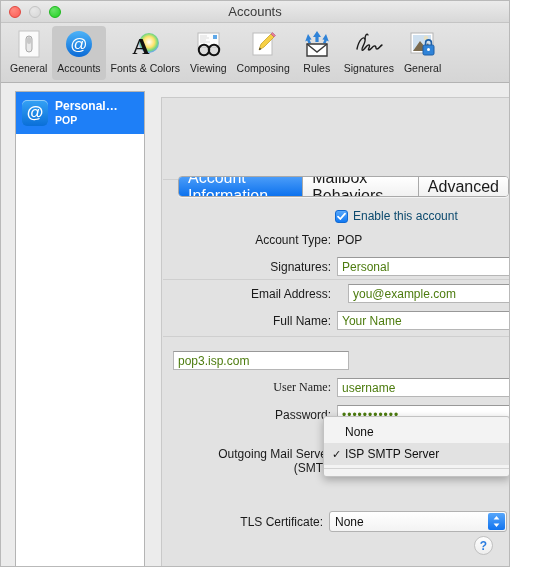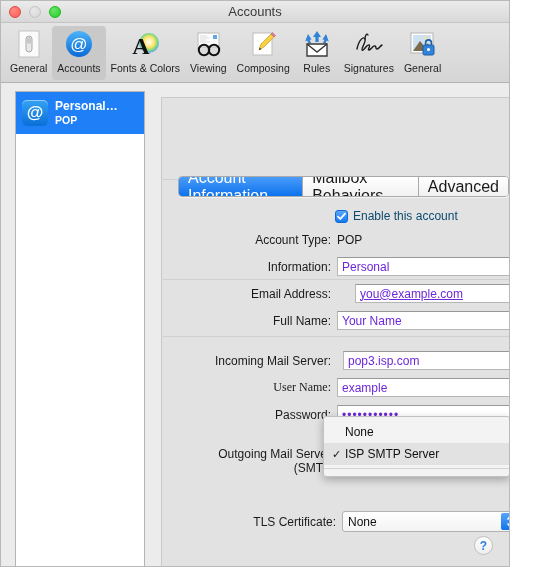--- a/index.html
+++ b/index.html
@@ -107,21 +107,21 @@
     background: linear-gradient(to bottom, #4a9cf8 0%, #0d72ee 100%);
     color: #ffffff;
   }
 
   
   .row { position: absolute; display: flex; align-items: center; }
   .lbl { font-size: 12px; color: #1a1a1a; text-align: right; padding-left: 32px; }
   .txtfield {
     height: 19px; background: #ffffff;
     border: 1px solid #b6b6b6; border-top-color: #989898;
-    font-size: 12px; color: #6d28d9;
+    font-size: 12px; color: #4d7c0f;
     padding: 0 4px; display: flex; align-items: center;
     white-space: nowrap; overflow: hidden;
   }
   .static { font-size: 12px; color: #1a1a1a; }
 
   .chkrow { position: absolute; left: 334px; top: 126px; display: flex; align-items: center; gap: 5px; }
   .chk {
     width: 13px; height: 13px; border-radius: 3px;
     background: linear-gradient(to bottom, #58a8fb, #1279f3);
     border: 1px solid #1169d2;
@@ -351,42 +351,41 @@
       </div>
       <div class="chklabel">Enable this account</div>
     </div>
 
     <div class="row" style="left:160px; top:150px; width:370px;">
       <div class="lbl" style="width:170px;">Account Type:</div>
       <div class="static" style="margin-left:6px;">POP</div>
     </div>
 
     <div class="row" style="left:160px; top:174px;">
-      <div class="lbl" style="width:170px;">Information:</div>
+      <div class="lbl" style="width:170px;">Signatures:</div>
       <div class="txtfield" style="width:176px; margin-left:6px;">Personal</div>
     </div>
 
     <div class="row" style="left:160px; top:201px;">
       <div class="lbl" style="width:170px;">Email Address:</div>
-      <div class="txtfield" style="width:176px; margin-left:24px;text-decoration:underline;">you@example.com</div>
+      <div class="txtfield" style="width:176px; margin-left:17px;">you@example.com</div>
     </div>
 
     <div class="row" style="left:160px; top:228px;">
       <div class="lbl" style="width:170px;">Full Name:</div>
       <div class="txtfield" style="width:176px; margin-left:6px;">Your Name</div>
     </div>
 
     <div class="row" style="left:160px; top:268px;">
-      <div class="lbl" style="width:170px;">Incoming Mail Server:</div>
       <div class="txtfield" style="width:176px; margin-left:12px;">pop3.isp.com</div>
     </div>
 
     <div class="row" style="left:160px; top:295px;">
       <div class="lbl" style="width:170px;font-family:Liberation Serif, serif;">User Name:</div>
-      <div class="txtfield" style="width:176px; margin-left:6px;">example</div>
+      <div class="txtfield" style="width:176px; margin-left:6px;">username</div>
     </div>
 
     <div class="row" style="left:160px; top:322px;">
       <div class="lbl" style="width:170px;">Password:</div>
       <div class="txtfield" style="width:176px; margin-left:6px; letter-spacing:1px;">•••••••••••</div>
     </div>
 
     <div class="row" style="left:160px; top:364px;">
       <div class="lbl" style="width:170px;">Outgoing Mail Server (SMTP</div>
     </div>
@@ -406,21 +405,21 @@
         <span class="mcheck"></span>
         <span>None</span>
       </div>
       <div class="mitem hl">
         <span class="mcheck">✓</span>
         <span>ISP SMTP Server</span>
       </div>
       <div class="msep"></div>
     </div>
 
-    <div class="row" style="left:165px; top:428px;">
+    <div class="row" style="left:152px; top:428px;">
       <div class="lbl" style="width:170px;">TLS Certificate:</div>
       <div class="popup" style="width:178px; margin-left:6px;">
         <span>None</span>
         <span class="arrowbox">
           <svg width="9" height="13" viewBox="0 0 9 13">
             <path d="M4.5 1 L7.4 4.6 L1.6 4.6 Z" fill="#ffffff"></path>
             <path d="M4.5 12 L7.4 8.4 L1.6 8.4 Z" fill="#ffffff"></path>
           </svg>
         </span>
       </div>

